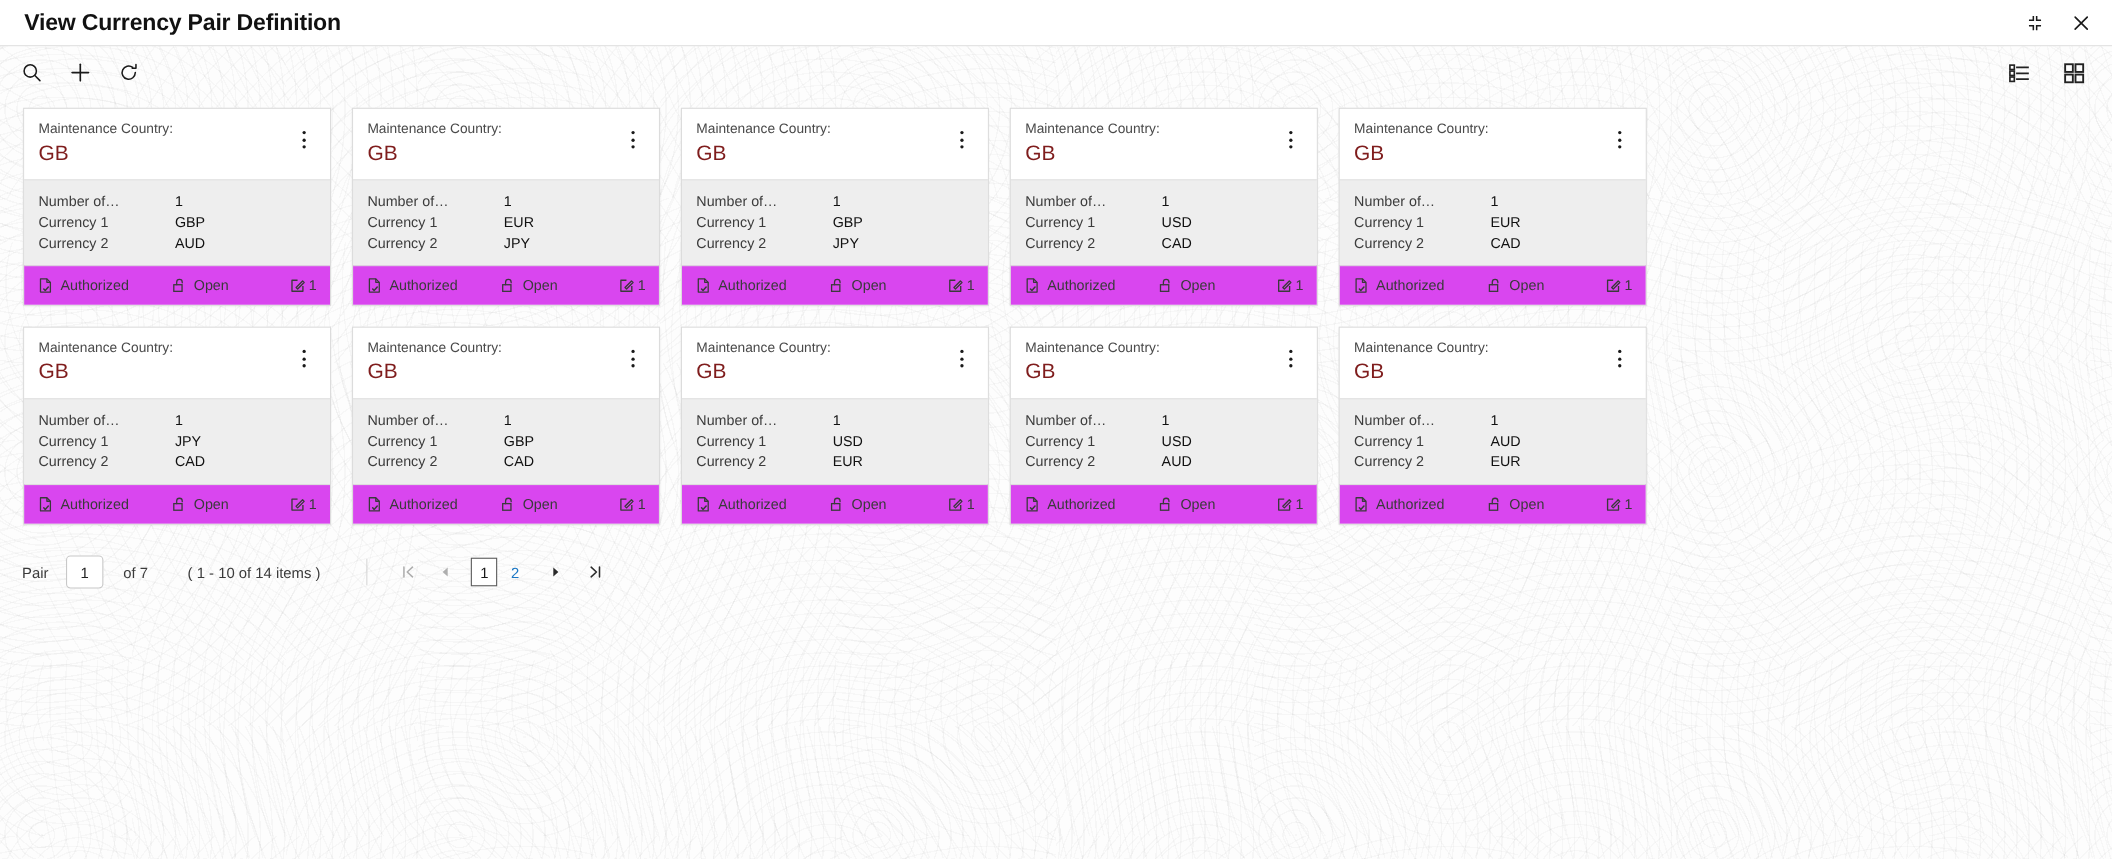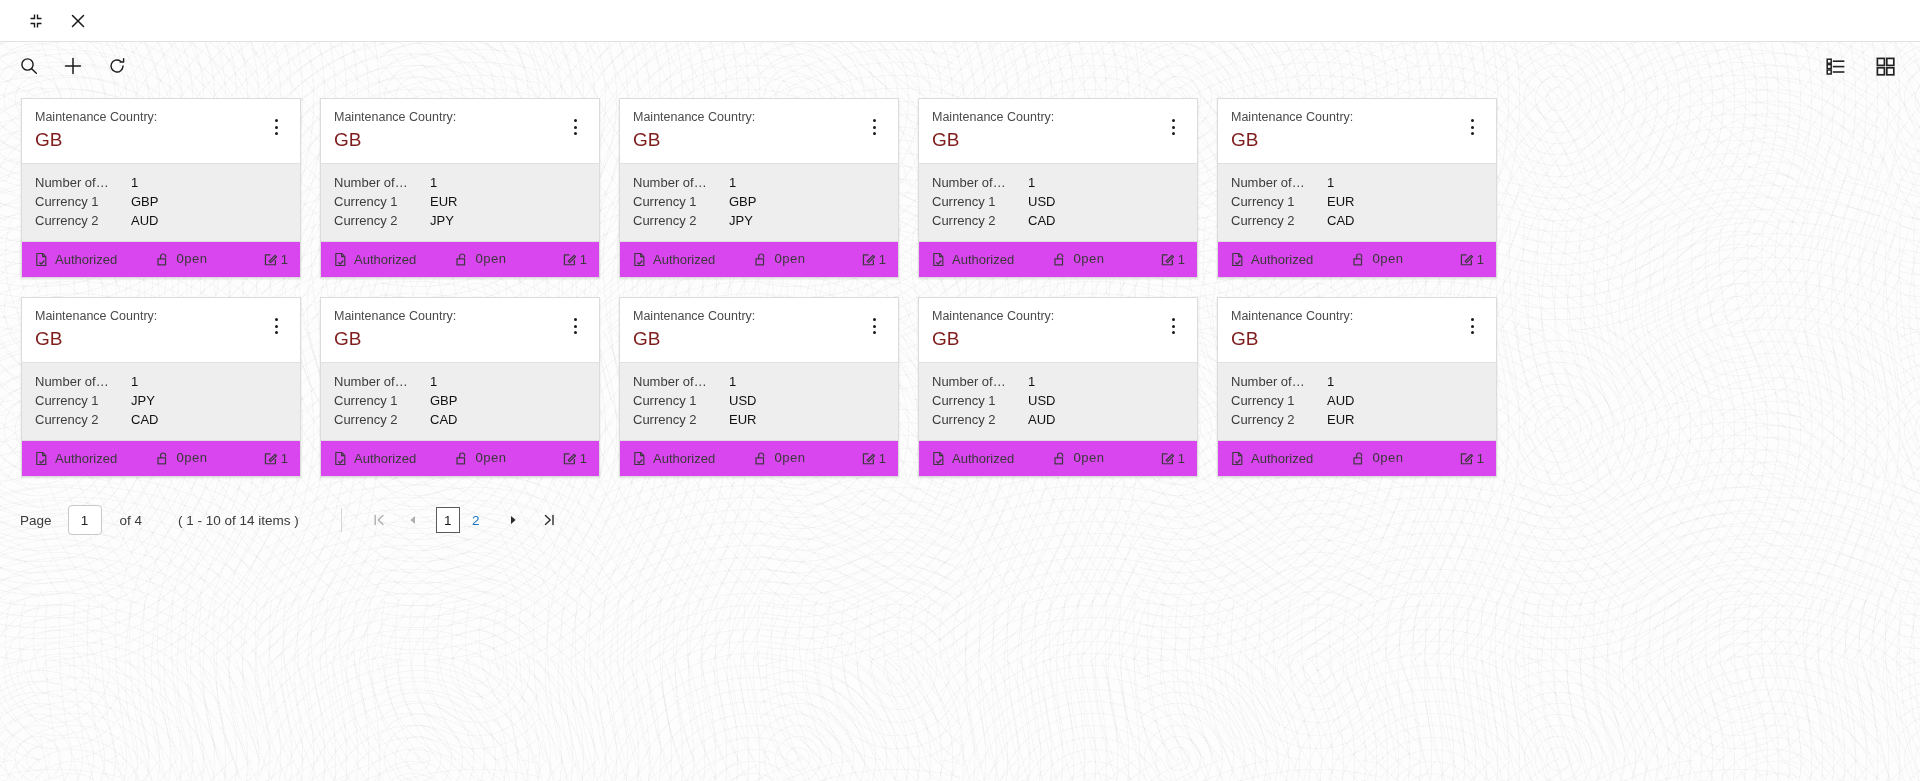--- a/index.html
+++ b/index.html
@@ -129,20 +129,21 @@
 
   .card-body {
     background: #eeeeee;
     padding: 10px 13px 11px 13px;
     border-top: 1px solid #e1e1e1;
   }
   .field-row {
     display: flex;
     align-items: baseline;
     line-height: 1.43;
+    gap: 28px;
   }
   .field-name {
     width: 96px;
     flex: 0 0 96px;
     font-size: 13px;
     color: #3c3c3c;
     white-space: nowrap;
     overflow: hidden;
     text-overflow: ellipsis;
   }
@@ -163,21 +164,21 @@
   }
   .status-item {
     display: flex;
     align-items: center;
     gap: 6px;
     font-size: 13px;
     color: #3a3a3a;
     cursor: pointer;
   }
   .status-item.auth { flex: 0 0 auto; }
-  .status-item.lock { margin-left: 38px; font-family: Liberation Mono, monospace; }
+  .status-item.lock { margin-left: 38px; }
   .status-item.mod { margin-left: auto; gap: 3px; }
 
   
   .pager {
     display: flex;
     align-items: center;
     padding: 28px 0 0 20px;
     font-size: 13.5px;
     color: #3a3a3a;
   }
@@ -230,20 +231,21 @@
   .gap-c { margin-left: 10px; }
 </style>
 </head>
 <body>
 
 <div class="app-bg"></div>
 
 <div class="layer">
 
   <div class="titlebar">
+    <div class="window-title">View Currency Pair Definition</div>
     <div class="title-actions">
       <button class="title-btn">
         <svg width="16" height="16" viewBox="0 0 16 16">
           <g fill="none" stroke="#1a1a1a" stroke-width="1.4">
             <path d="M6.5 1.5 V5.5 H2.5"></path>
             <path d="M9.5 1.5 V5.5 H13.5"></path>
             <path d="M6.5 14.5 V10.5 H2.5"></path>
             <path d="M9.5 14.5 V10.5 H13.5"></path>
           </g>
         </svg>
@@ -817,23 +819,23 @@
               <path d="M13.2 8.6 V13.6 H2.6 V3 H8" fill="none" stroke="#3a3a3a" stroke-width="1.3" stroke-linejoin="round"></path>
               <path d="M6.6 9.9 L12.9 3.6 L14.4 5.1 L8.1 11.4 Z" fill="none" stroke="#3a3a3a" stroke-width="1.3" stroke-linejoin="round"></path>
             </svg>
             <span>1</span>
           </span>
         </div>
       </div>
     </div>
 
   <div class="pager">
-    <span class="pager-label">Page</span>
+    <span class="pager-label">Pair</span>
     <input class="page-input" type="text" value="1" style="">
-    <span class="pager-of">of 4</span>
+    <span class="pager-of">of 7</span>
     <span class="pager-count">( 1 - 10 of 14 items )</span>
     <span class="pager-sep"></span>
 
     <button class="pg-nav dim">
       <svg width="14" height="14" viewBox="0 0 14 14">
         <g fill="none" stroke="currentColor" stroke-width="1.4" stroke-linecap="round" stroke-linejoin="round">
           <line x1="3.2" y1="2.4" x2="3.2" y2="11.6"></line>
           <path d="M11 2.6 L6.2 7 L11 11.4"></path>
         </g>
       </svg>

